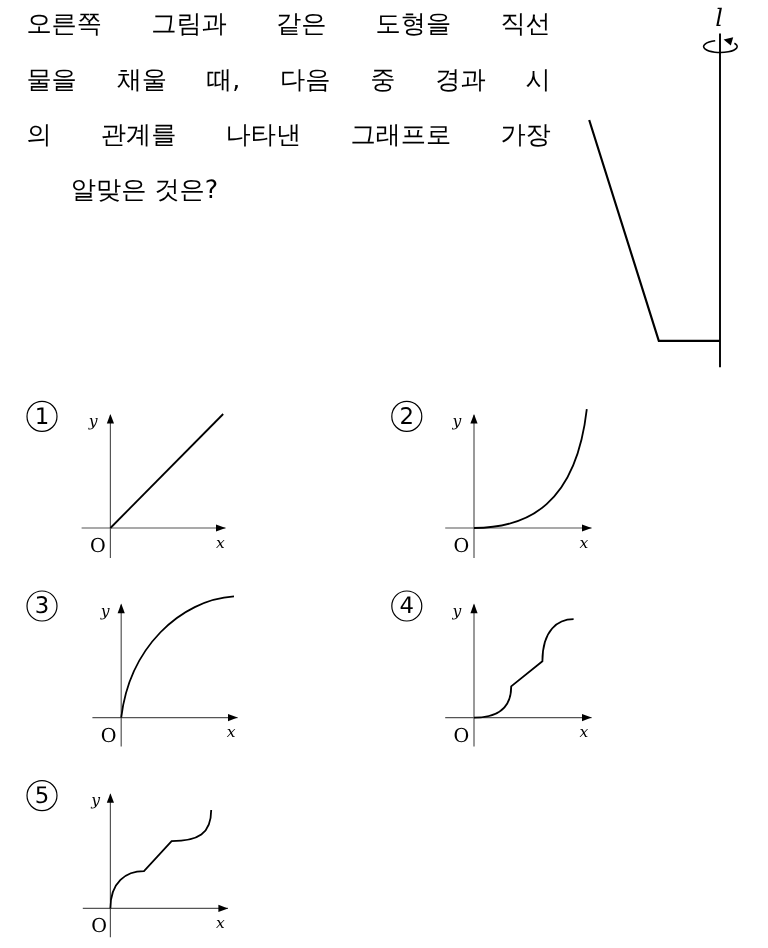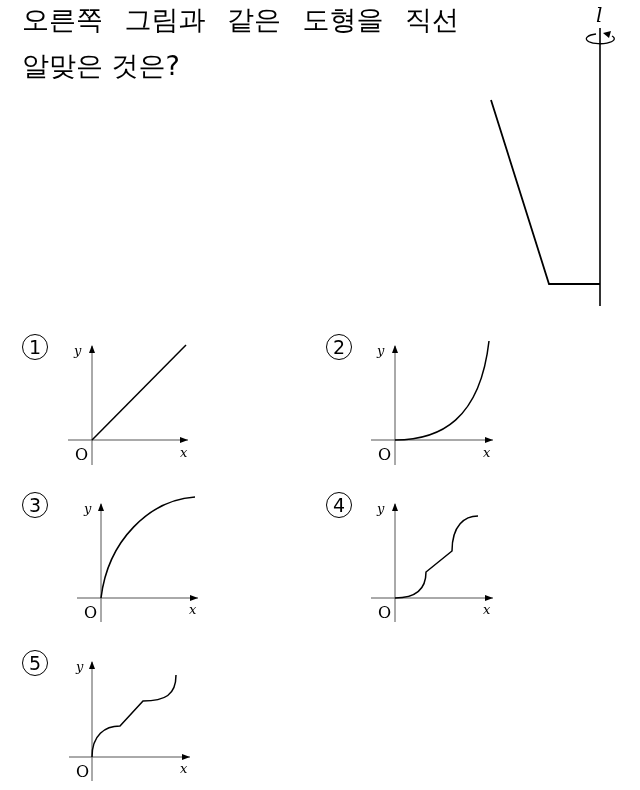--- a/index.html
+++ b/index.html
@@ -1,30 +1,32 @@
 <!DOCTYPE html>
 <html><head>
 <meta charset="utf-8">
 <style>
   html, body { margin:0; padding:0; background:#ffffff; }
   body { width:640px; height:790px; position:relative; overflow:hidden; font-family:"DejaVu Sans", sans-serif; color:#000; }
   .question { position:absolute; left:22px; top:0; width:437px; }
-  .qline { height:46px; line-height:40px; font-size:27px; text-align:justify; text-align-last:justify; white-space:nowrap; letter-spacing:0px; }
-  .qline.last { text-align-last:left; }
+  .qline { height:46px; line-height:40px; font-size:21px; text-align:justify; text-align-last:justify; white-space:nowrap; letter-spacing:0px; }
+  .qline.last { text-align-last:left;margin-left:37px; }
   .qline i { font-family:"DejaVu Serif", serif; font-style:italic; }
   .figure { position:absolute; left:470px; top:0; width:170px; height:320px; }
   .choice-num { position:absolute; width:24px; height:24px; border:1.5px solid #000; border-radius:50%; font-size:19px; line-height:24px; text-align:center; font-family:"DejaVu Sans", sans-serif; }
   .graph { position:absolute; }
   svg text { font-family:"DejaVu Serif", serif; }
 </style>
 </head>
 <body>
 
 <div class="question">
   <div class="qline">오른쪽 그림과 같은 도형을 직선</div>
+  <div class="qline">물을 채울 때, 다음 중 경과 시</div>
+  <div class="qline">의 관계를 나타낸 그래프로 가장</div>
   <div class="qline last">알맞은 것은?</div>
 </div>
 
 <svg class="figure" viewBox="470 0 170 320" width="170" height="320">
   <text x="596" y="22" font-size="20" font-style="italic">l</text>
   <line x1="600" y1="28" x2="600" y2="306" stroke="#000" stroke-width="1.6"></line>
   <g>
     <path d="M 596 34 A 14 5 0 1 0 612 36" fill="none" stroke="#000" stroke-width="1.3"></path>
     <path d="M 603 33 L 611 31 L 609 38 Z" fill="#000"></path>
   </g>

